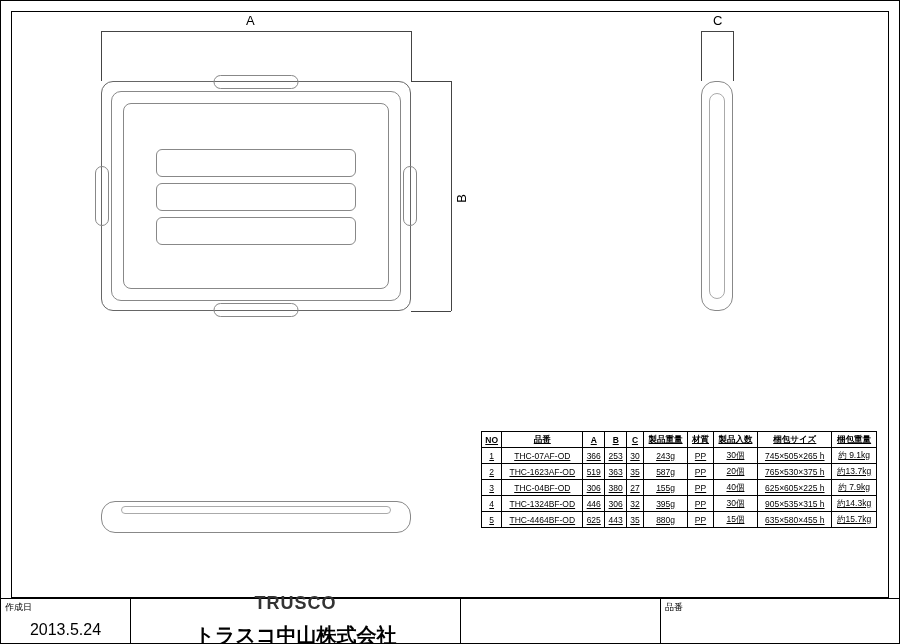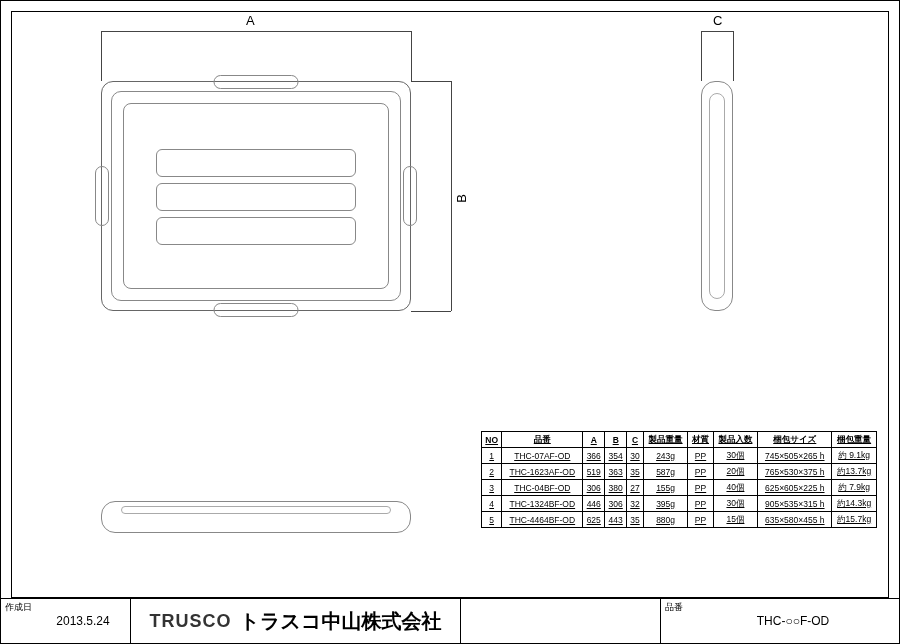--- a/index.html
+++ b/index.html
@@ -42,23 +42,23 @@
   
   .profile-view { position: absolute; top: 500px; left: 100px; width: 310px; height: 32px; }
   .profile-outer { position: absolute; width: 310px; height: 32px; border: 1px solid #888; border-radius: 14px; }
   .profile-top { position: absolute; top: 5px; left: 20px; right: 20px; height: 8px; border: 1px solid #aaa; border-radius: 4px; }
   
   .parts { position: absolute; top: 430px; left: 480px; width: 396px; text-decoration: underline; }
   table.parts-tbl { border-collapse: collapse; width: 100%; font-size: 8.5px; }
   table.parts-tbl th, table.parts-tbl td { border: 1px solid #000; padding: 1px 2px; text-align: center; height: 16px; white-space: nowrap; }
   
   .titleblock { position: absolute; bottom: 0; left: 0; right: 0; height: 45px; border-top: 1px solid #000; display: flex; }
-  .tb-cell { border-right: 1px solid #000; display: flex; flex-direction: row; font-size: 11px; }
+  .tb-cell { border-right: 1px solid #000; display: flex; flex-direction: column; font-size: 11px; }
   .tb-lbl { font-size: 9px; padding: 2px 4px; }
-  .tb-val { flex: 1; display: flex; align-items: center; justify-content: center; font-size: 12px; padding: 0 4px; }
+  .tb-val { flex: 1; display: flex; align-items: center; justify-content: center; font-size: 16px; padding: 0 4px; }
   .logo-cell { display: flex; align-items: center; justify-content: center; gap: 8px; }
   .logo-trusco { font-weight: bold; font-size: 18px; letter-spacing: 1px; color: #333; }
   .logo-jp { font-weight: bold; font-size: 20px; font-family: "MS Gothic", sans-serif; }
 </style>
 </head>
 <body>
 
 <div class="sheet">
   <div class="inner-frame"></div>
 
@@ -114,21 +114,21 @@
             <th>製品入数</th>
             <th>梱包サイズ</th>
             <th>梱包重量</th>
           </tr>
         </thead>
       <tbody id="parts-body">
           <tr>
             <td>1</td>
             <td>THC-07AF-OD</td>
             <td>366</td>
-            <td>354</td>
+            <td>253</td>
             <td>30</td>
             <td>243g</td>
             <td>PP</td>
             <td>30個</td>
             <td>745×505×265 h</td>
             <td>約 9.1kg</td>
           </tr>
           <tr>
             <td>2</td>
             <td>THC-1623AF-OD</td>
@@ -187,16 +187,15 @@
       <div class="tb-val">2013.5.24</div>
     </div>
     <div class="tb-cell logo-cell" style="width:330px">
       <span class="logo-trusco">TRUSCO</span>
       <span class="logo-jp">トラスコ中山株式会社</span>
     </div>
     <div class="tb-cell" style="width:200px">
     </div>
     <div class="tb-cell" style="flex:1; border-right:none">
       <div class="tb-lbl">品番</div>
-      <div class="tb-val">THC-○○F-OD</div>
     </div>
   </div>
 </div>
 
 </body></html>

